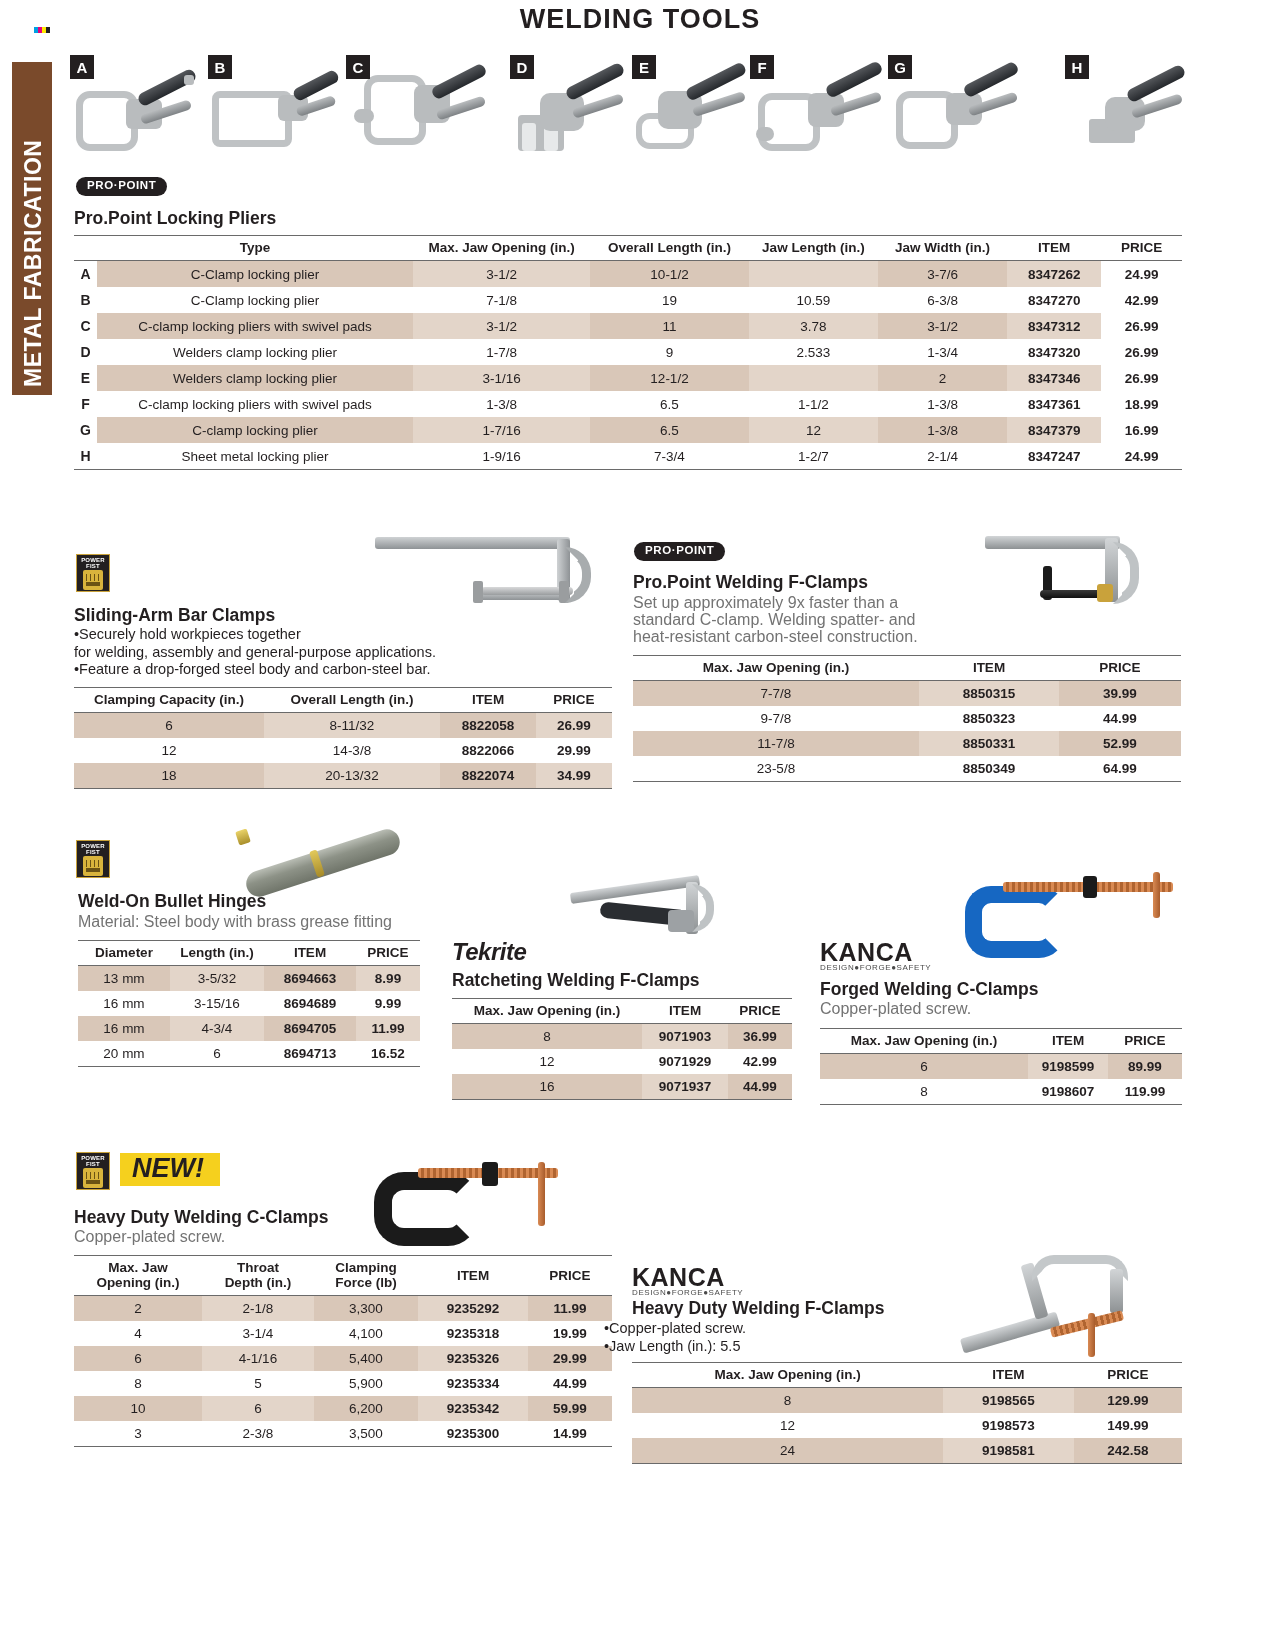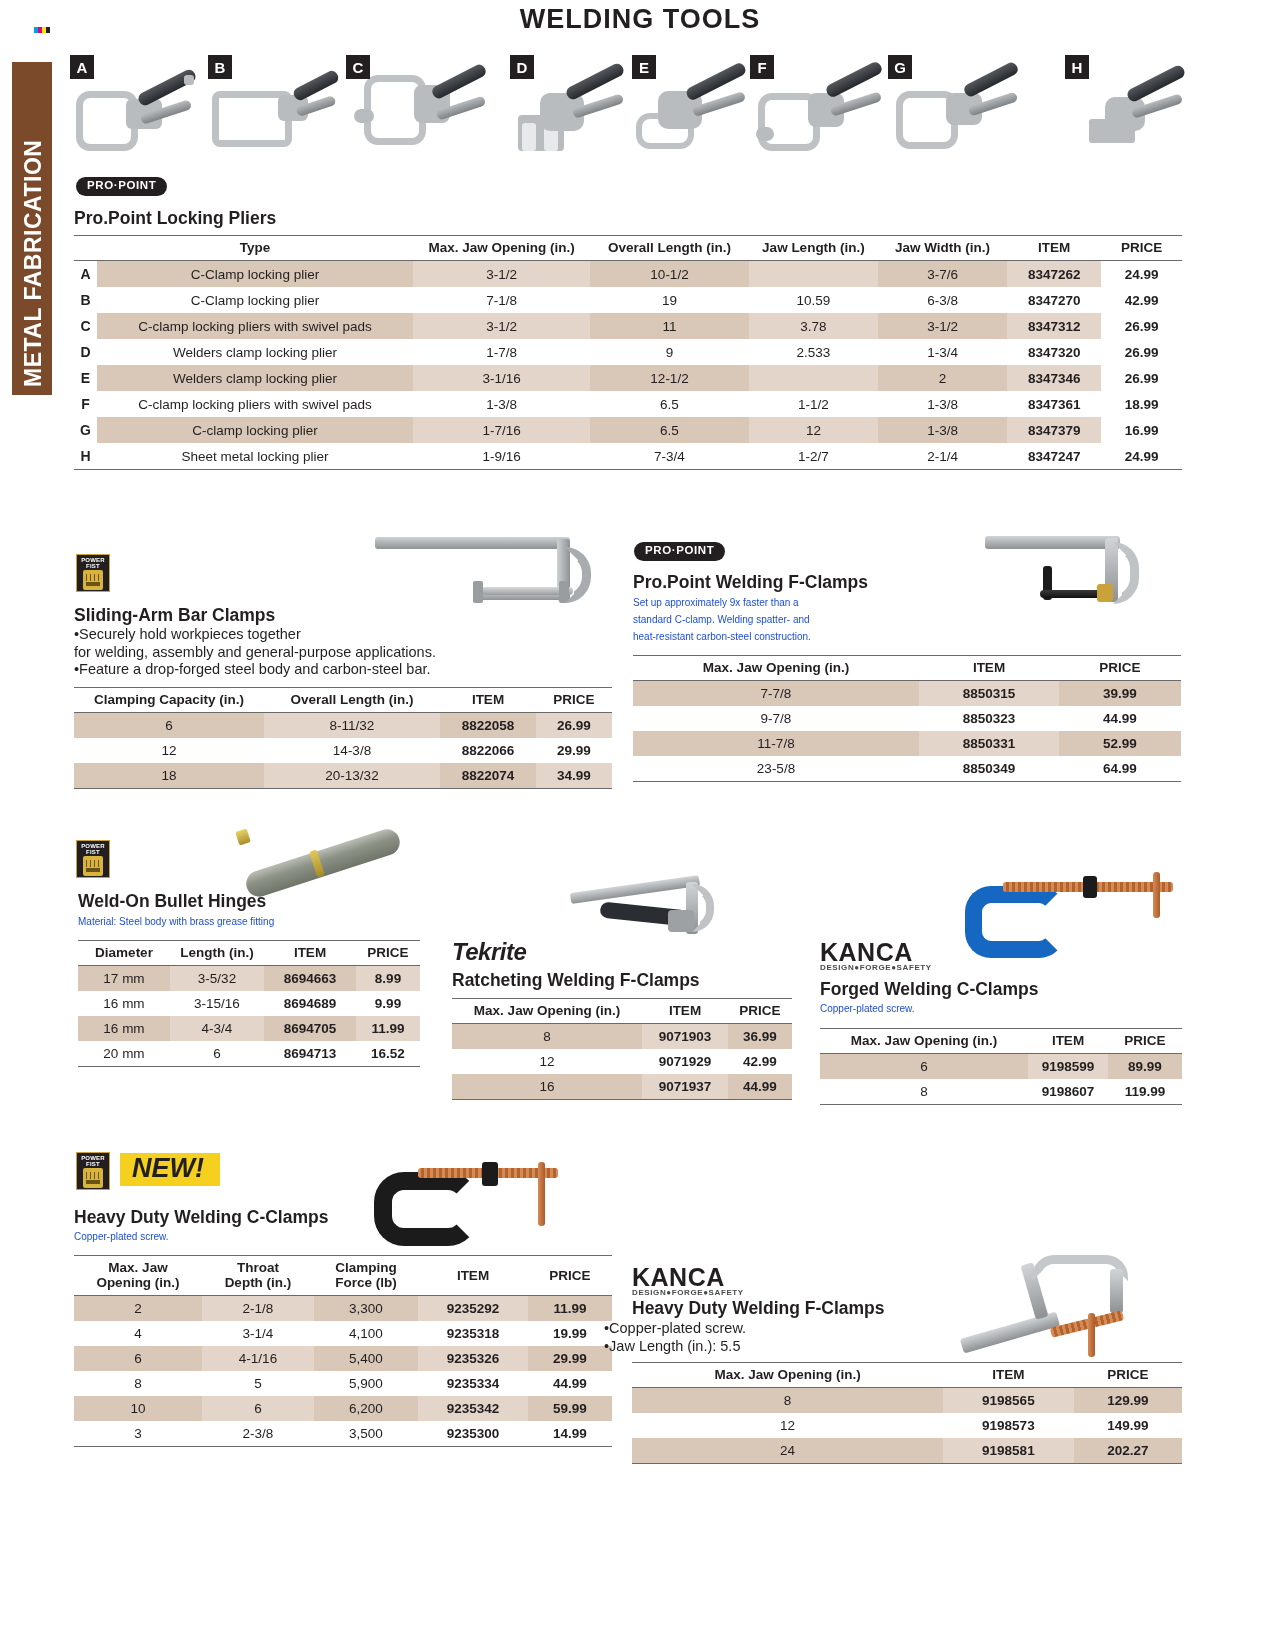--- a/index.html
+++ b/index.html
@@ -97,35 +97,35 @@
     padding: 2px 16px 4px 12px;
     font-size: 27px; font-weight: bold; font-style: italic;
     color: #231f20; line-height: 1;
     display: inline-block;
   }
   .kanca-logo { line-height: 1; }
   .kanca-logo .k-main {
     font-size: 25px; font-weight: bold; letter-spacing: .5px; color:#231f20;
   }
   .kanca-logo .k-sub {
-    font-size: 8px; font-weight: bold; letter-spacing: .6px; color:#4a4a4a; margin-top:-1px;
+    font-size: 8px; font-weight: normal; letter-spacing: .6px; color:#4a4a4a; margin-top:-1px;
   }
   .tekrite-logo {
     font-size: 24px; font-weight: bold; font-style: italic; color: #231f20;
     letter-spacing: -.5px; line-height:1; position: relative; display:inline-block;
   }
   .tekrite-logo:before {
     content:""; position:absolute; left:-2px; top:1px; width:22px; height:16px;
     background: linear-gradient(180deg,#3aa4e0 0 34%, #ffffff 34% 50%, #1e6fb8 50% 100%);
     z-index:-1;
   }
 
   
   .sec-title { font-size: 17.5px; font-weight: bold; color:#231f20; }
-  .sec-sub { font-size: 10px; color:#1d4ed8; line-height: 17px; }
+  .sec-sub { font-size: 16px; color:#737373; line-height: 17px; }
   .bullets { font-size: 14.5px; line-height: 17.5px; color:#231f20; }
   .bullets div { text-indent: 0; }
 
   
   table.cat { border-collapse: collapse; width: 100%; }
   table.cat th {
     font-size: 13.5px; font-weight: bold; color:#231f20;
     padding: 4px 6px 5px; text-align: center; white-space: nowrap;
     border-top: 1.6px solid #6a6a6a;
     border-bottom: 1.6px solid #6a6a6a;
@@ -569,21 +569,21 @@
       <thead>
           <tr>
         <th style="width:92px">Diameter</th>
         <th style="width:94px">Length (in.)</th>
         <th style="width:92px">ITEM</th>
         <th style="width:64px">PRICE</th>
       </tr>
         </thead>
       <tbody>
         <tr class="alt">
-          <td>17 mm</td>
+          <td>13 mm</td>
           <td class="shade2">3-5/32</td>
           <td class="item">8694663</td>
           <td class="price shade2">8.99</td>
         </tr>
         <tr>
           <td>16 mm</td>
           <td>3-15/16</td>
           <td class="item">8694689</td>
           <td class="price">9.99</td>
         </tr>
@@ -800,20 +800,20 @@
           <td class="price">129.99</td>
         </tr>
         <tr>
           <td>12</td>
           <td class="item">9198573</td>
           <td class="price">149.99</td>
         </tr>
         <tr class="alt">
           <td>24</td>
           <td class="item shade2">9198581</td>
-          <td class="price">202.27</td>
+          <td class="price">242.58</td>
         </tr>
       </tbody>
     </table>
   </div>
 
 
 </div>
 
 </body></html>

